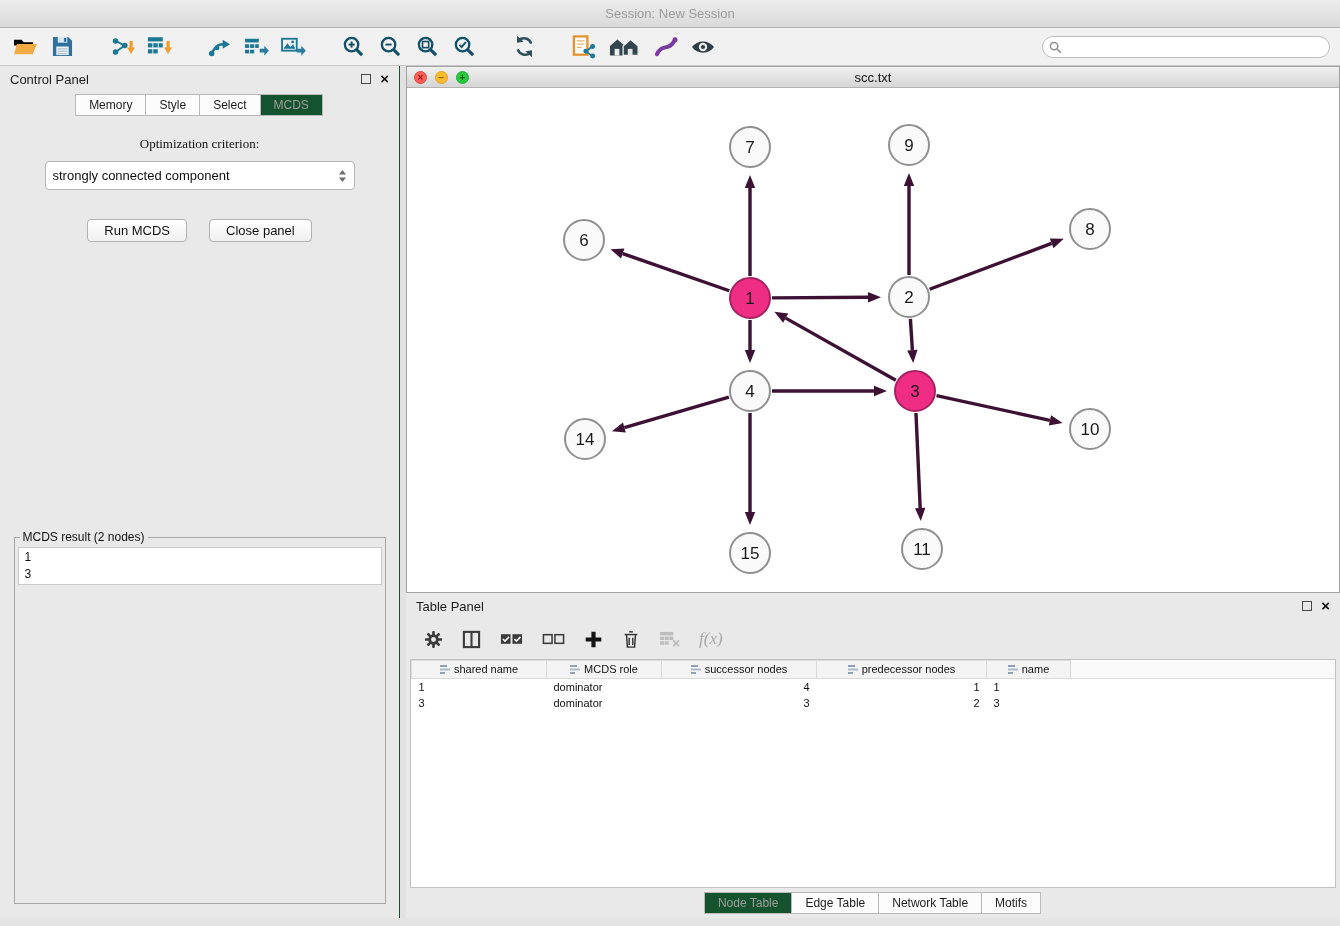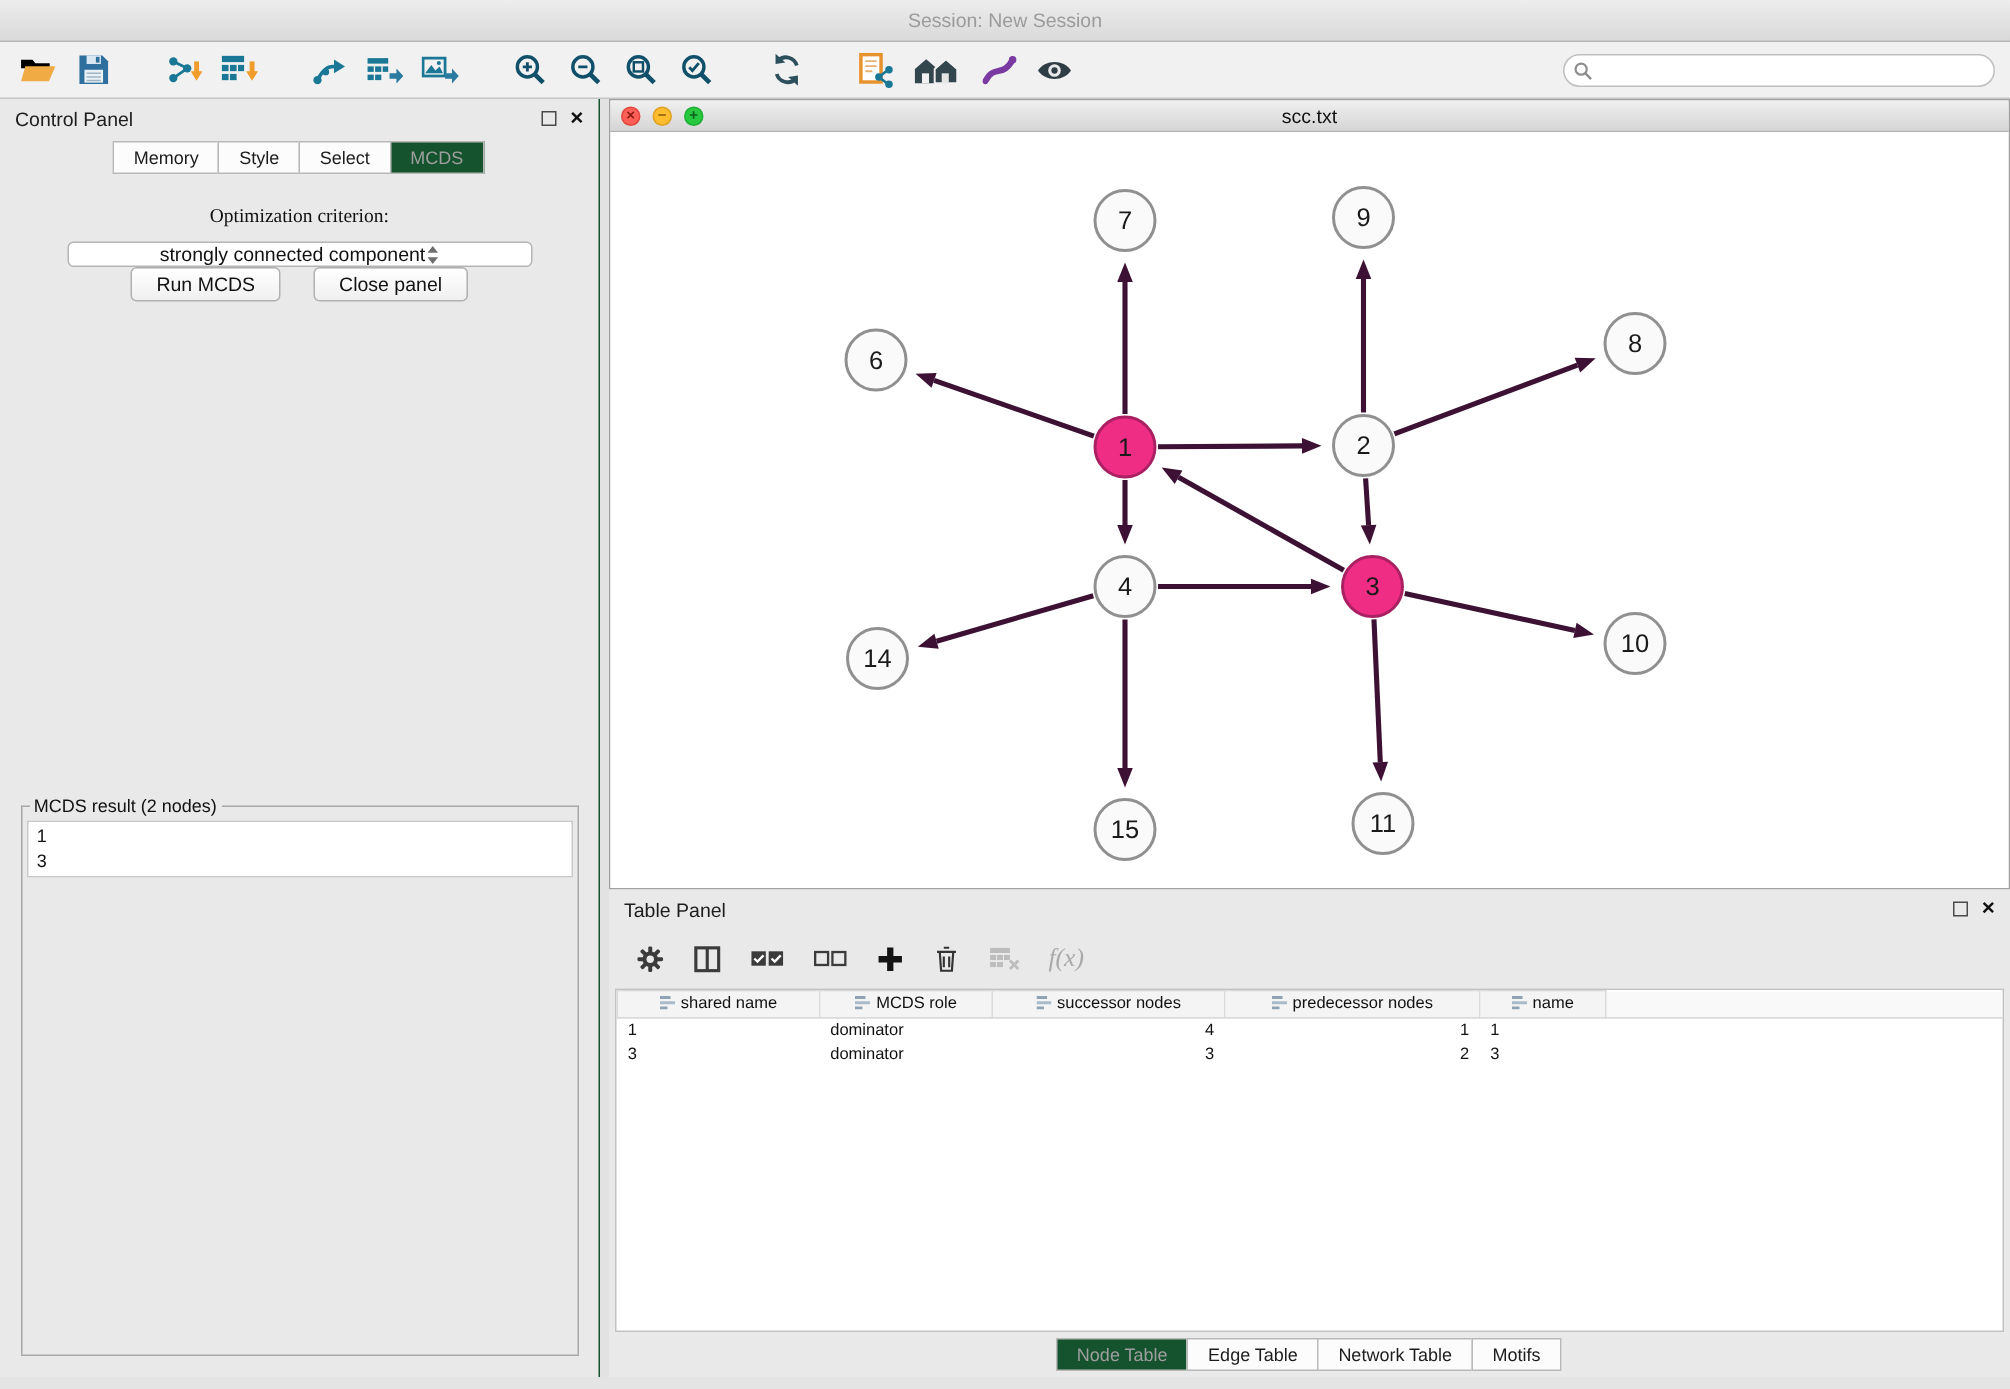--- a/index.html
+++ b/index.html
@@ -29,23 +29,23 @@
     display:flex; flex-direction:column; }
   .panel-header { height:26px; display:flex; align-items:center; padding:0 10px; font-size:13px; color:#1c1c1c; flex-shrink:0; }
   .win-btns { margin-left:auto; display:flex; align-items:center; gap:9px; }
   .float-box { width:10px; height:10px; border:1.5px solid #4a4a4a; display:inline-block; }
   .close-x { font-size:15px; font-weight:bold; color:#111; line-height:10px; }
   .cp-tabs { display:flex; justify-content:center; margin-top:2px; flex-shrink:0; }
   .tab { border:1px solid #b9b9b9; background:#fcfcfc; color:#1c1c1c; padding:3px 13px; font-size:12px; margin-left:-1px; white-space:nowrap; }
   .tab.active { background:#14532d; color:#9e9e9e; }
   .cp-body { flex:1; display:flex; flex-direction:column; align-items:center; padding-top:20px; min-height:0; }
   .opt-label { font-size:13px; color:#111; margin-bottom:9px;font-family:Liberation Serif, serif; }
-  .dropdown { width:310px; height:17px; background:#fff; border:1px solid #b5b5b5; border-radius:4px;
-    display:flex; align-items:center; justify-content:center; padding:0 7px; font-size:13px; color:#111; }
-  .cp-buttons { margin-top:0; display:flex; gap:22px;align-items:center; }
+  .dropdown { width:310px; height:29px; background:#fff; border:1px solid #b5b5b5; border-radius:4px;
+    display:flex; align-items:center; justify-content:space-between; padding:0 7px; font-size:13px; color:#111; }
+  .cp-buttons { margin-top:29px; display:flex; gap:22px;align-items:center; }
   .btn { background:linear-gradient(#ffffff,#f0f0f0); border:1px solid #b1b1b1; border-radius:4px;
     padding:3px 16px; font-size:13px; color:#111; font-family:"Liberation Sans",sans-serif; }
   .result-fieldset { margin:auto 14px 14px; width:372px; height:374px; border:1px solid #a8a8a8;
     padding:3px; display:flex; flex-direction:column; }
   .result-fieldset legend { font-size:12px; color:#111; padding:0 3px; margin-left:2px; }
   .result-area { flex:1; background:#fff; border:1px solid #c9c9c9; font-size:12px; line-height:17px;
     padding:1px 6px; overflow:auto; color:#111; }
 
   .splitter-v { width:6px; background:#e2e2e2; }
 

